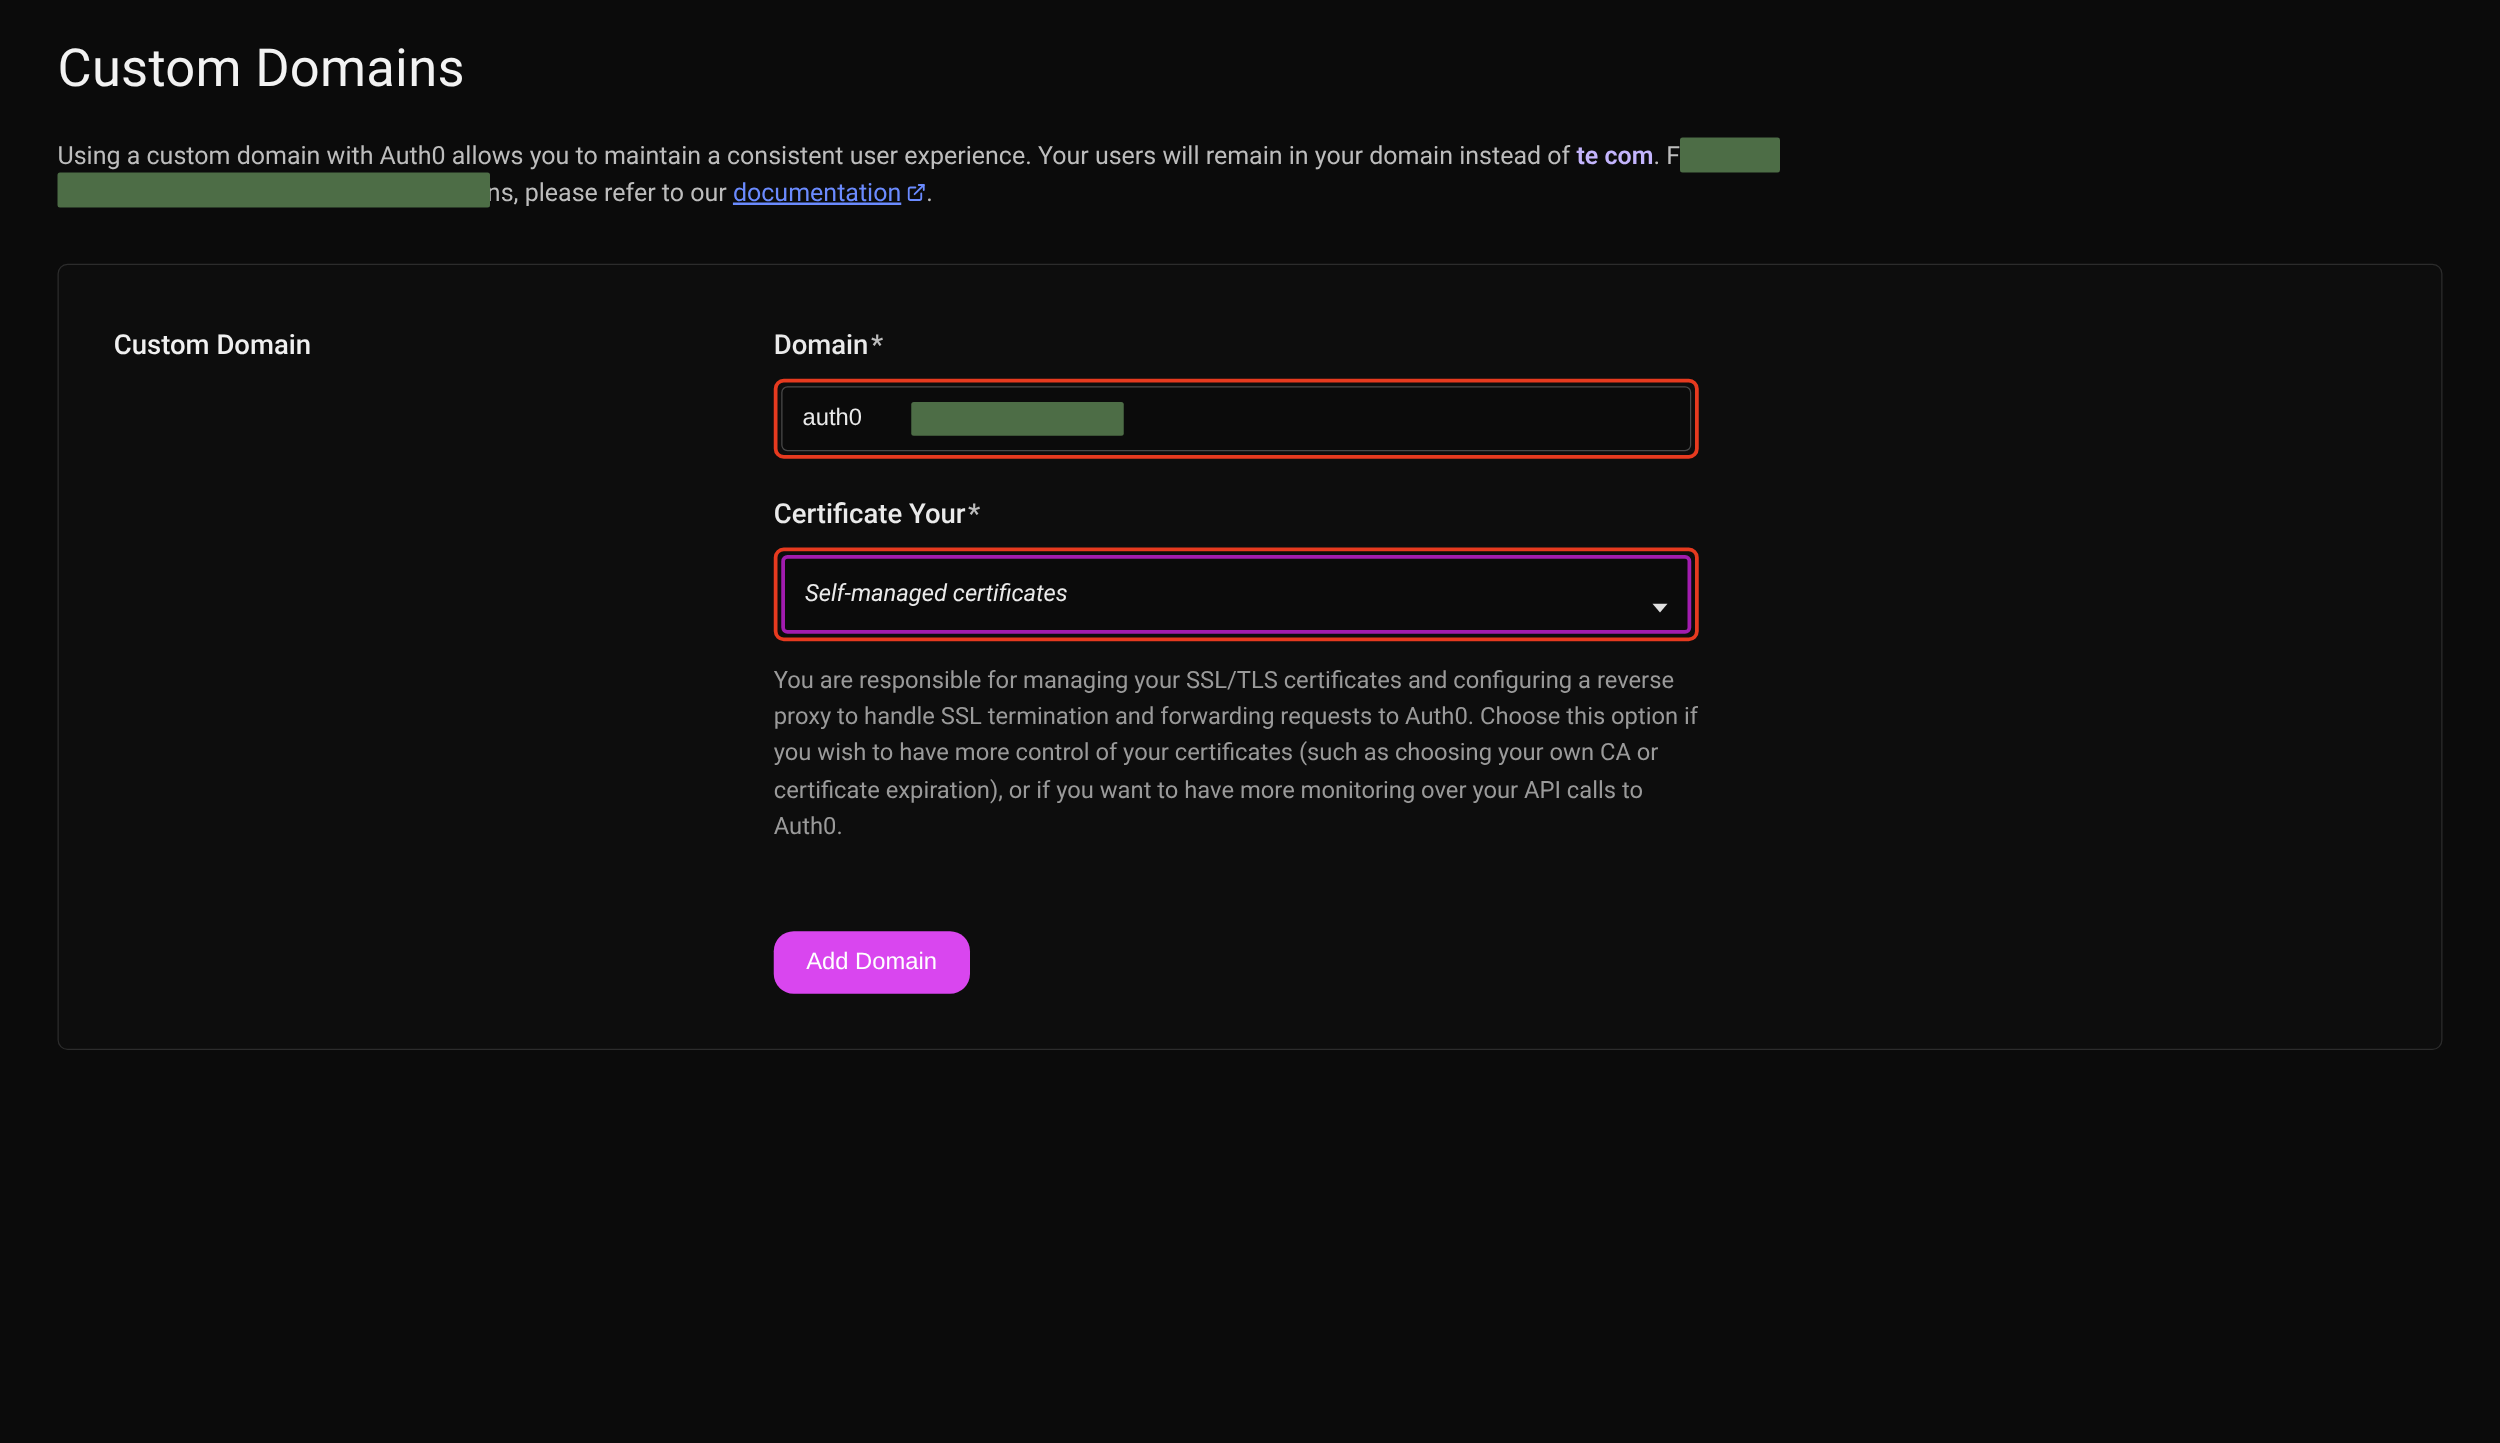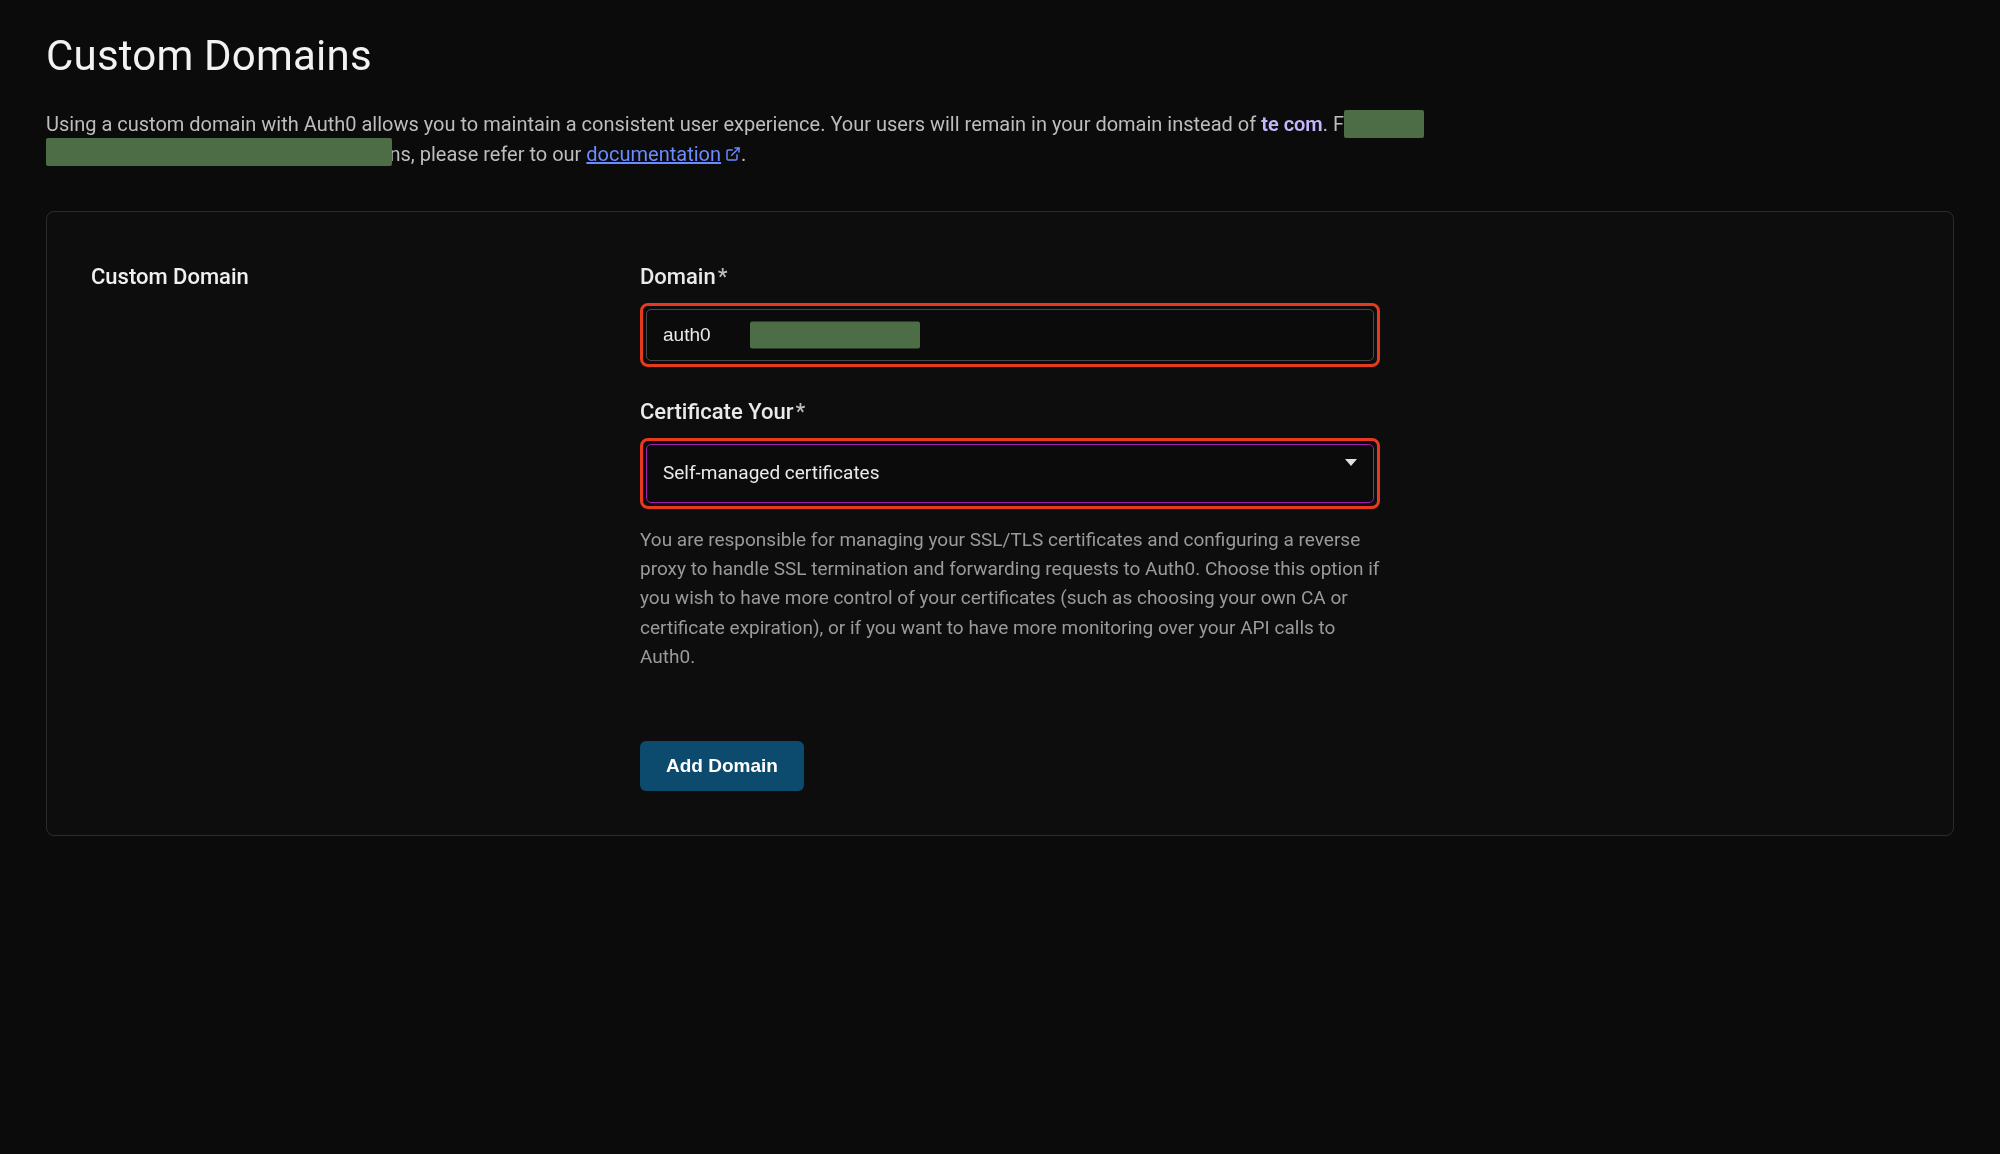--- a/index.html
+++ b/index.html
@@ -34,21 +34,21 @@
     border-radius: 2px;
   }
   .redact-a { top: 1px; right: -38px; width: 80px; height: 28px; }
   .redact-b { top: 29px; left: 0; width: 346px; height: 28px; }
   .card {
     border: 1px solid #2c2c2c;
     border-radius: 8px;
     background: #0d0d0d;
     padding: 48px 44px 44px 44px;
     display: flex;
-    gap: 49px;
+    gap: 28px;
   }
   .card-left { width: 500px; flex: 0 0 500px; }
   .section-title { font-size: 22px; font-weight: 500; color: #f0f0f0; }
   .card-right { flex: 1; max-width: 740px; }
   .field-label { font-size: 22px; font-weight: 500; color: #eaeaea; margin-bottom: 10px; }
   .req { color: #bdbdbd; margin-left: 2px; }
   .hl-wrap { border: 3px solid #e63a1f; border-radius: 8px; padding: 3px; margin-bottom: 28px; }
   .text-input {
     width: 100%;
     background: #0b0b0b;
@@ -57,39 +57,40 @@
     color: #eaeaea;
     font-size: 19px;
     padding: 14px 16px;
     outline: none;
   }
   .input-inner { position: relative; }
   .input-redact { position: absolute; top: 50%; left: 104px; transform: translateY(-50%); width: 170px; height: 27px; background: #4d6d46; border-radius: 2px; }
   .select {
     width: 100%;
     background: #0b0b0b;
-    border: 1px solid #a21caf;
+    border: 3px solid #a21caf;
     border-radius: 5px;
     color: #eaeaea;
     font-size: 19px;
     padding: 14px 16px;
     display: flex;
     justify-content: space-between;
-    align-items: flex-start;
+    align-items: flex-end;
     cursor: pointer;
+    font-style: italic;
   }
   .caret { width: 0; height: 0; border-left: 6px solid transparent; border-right: 6px solid transparent; border-top: 7px solid #e0e0e0; }
   .help-text { color: #9a9a9a; font-size: 19px; line-height: 1.55; margin-top: -12px; margin-bottom: 69px; }
   .primary-btn {
-    background: #0c4a6e;
+    background: #d946ef;
     color: #fff;
     font-size: 19px;
-    font-weight: 700;
+    font-weight: 400;
     border: none;
-    border-radius: 6px;
+    border-radius: 16px;
     padding: 14px 26px;
     cursor: pointer;
   }
 </style>
 </head>
 <body>
 
 <h1 class="page-title">Custom Domains</h1>
 
 <p class="page-desc">

